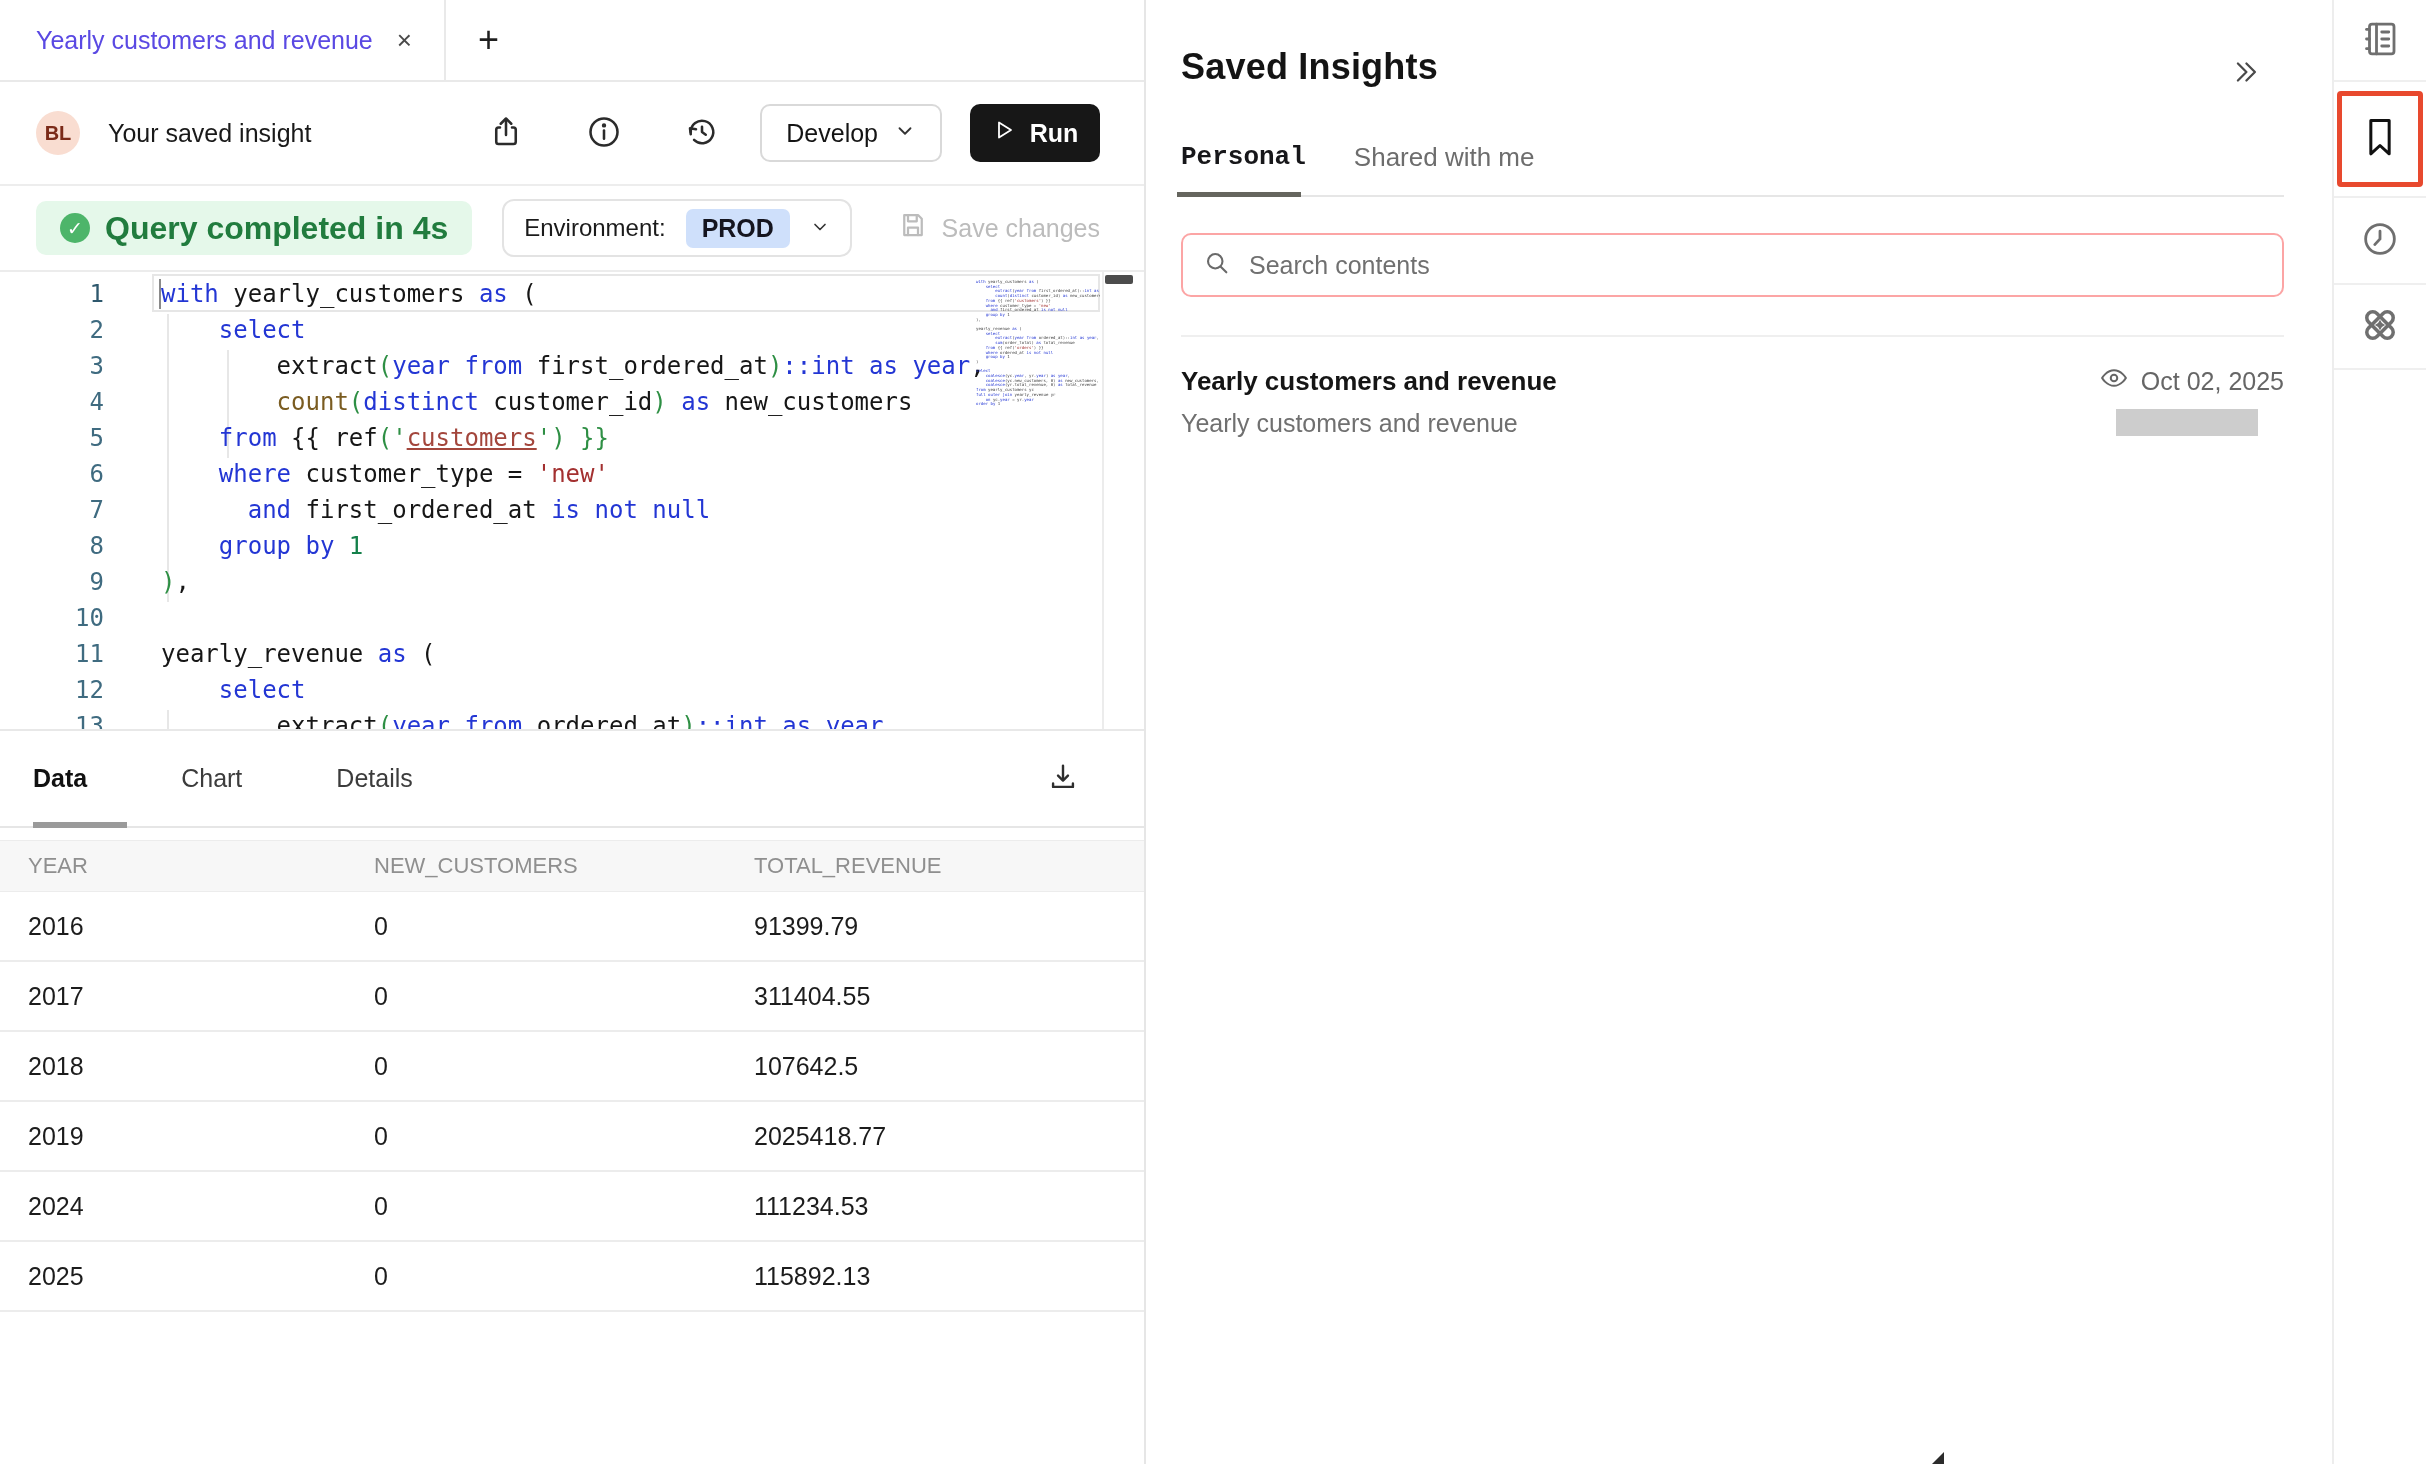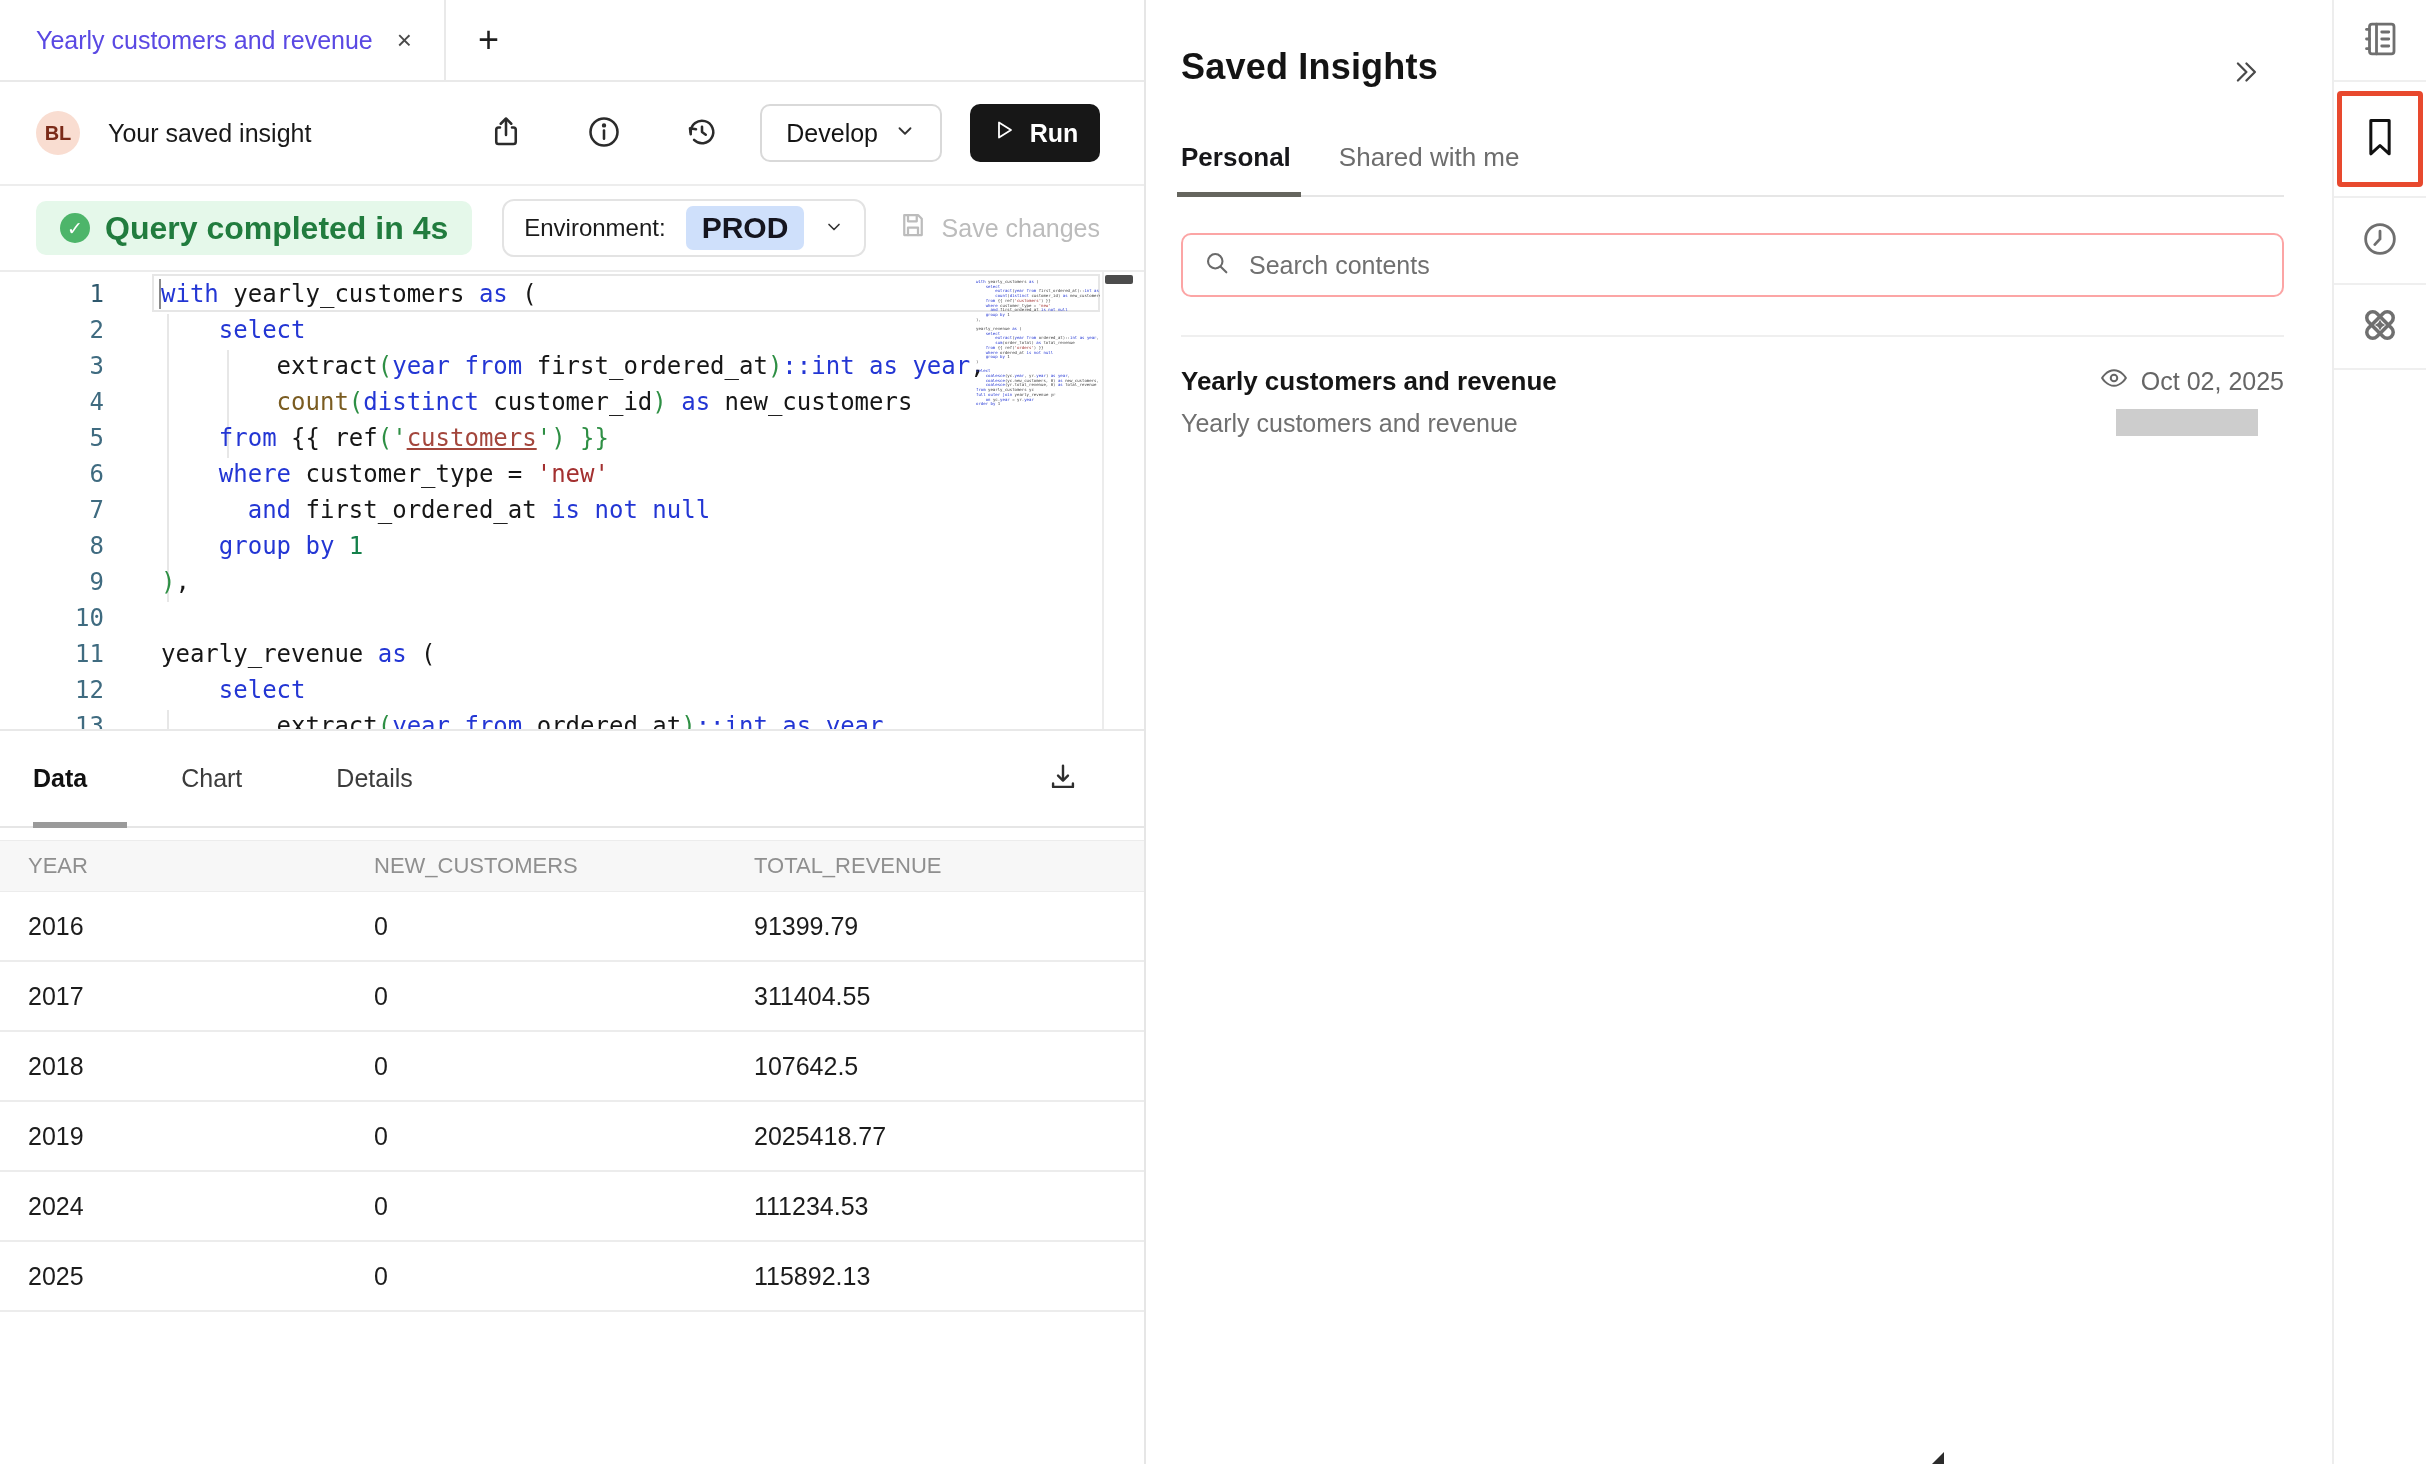--- a/index.html
+++ b/index.html
@@ -27,21 +27,21 @@
   .icon-btn{background:none;border:none;padding:0;cursor:pointer;display:flex;align-items:center;color:#2b2b2b;}
   .develop-btn{margin-left:40px;height:58px;border:2px solid #d9d9d9;border-radius:10px;background:#fff;display:flex;align-items:center;gap:16px;padding:0 24px;font-size:25px;color:#141414;cursor:pointer;font-family:inherit;}
   .run-btn{margin-left:28px;height:58px;min-width:130px;border:none;border-radius:10px;background:var(--run_bg);color:#fff;display:flex;align-items:center;justify-content:center;gap:14px;font-size:25px;font-weight:bold;cursor:pointer;font-family:inherit;}
 
   .statusrow{height:84px;display:flex;align-items:center;padding:0 44px 0 36px;}
   .status-pill{display:flex;align-items:center;gap:15px;background:var(--status_green_bg);border-radius:10px;height:54px;padding:0 24px;}
   .check-circle{width:30px;height:30px;border-radius:50%;background:var(--check_green);color:#fff;font-size:19px;display:flex;align-items:center;justify-content:center;}
   .status-text{color:var(--status_green_text);font-size:32px;font-weight:bold;}
   .env-btn{margin-left:30px;height:58px;background:#fff;border:2px solid #e3e3e3;border-radius:12px;display:flex;align-items:center;gap:20px;padding:0 20px;cursor:pointer;font-family:inherit;}
   .env-label{font-size:24px;color:#1b1b1b;}
-  .env-pill{background:var(--prod_pill);border-radius:7px;padding:5px 16px;font-size:30px;font-weight:bold;color:#15151f;}
+  .env-pill{background:var(--prod_pill);border-radius:7px;padding:5px 16px;font-size:25px;font-weight:bold;color:#15151f;}
   .save-changes{margin-left:auto;display:flex;align-items:center;gap:14px;color:#bcbcbc;font-size:25px;cursor:default;}
 
   
   .editor{position:relative;height:461px;border-top:2px solid #ececec;border-bottom:2px solid #e8e8e8;overflow:hidden;background:#fff;}
   .gutter{position:absolute;left:0;top:4px;width:104px;text-align:right;font-family:"DejaVu Sans Mono",monospace;font-size:24px;line-height:36px;color:var(--linenum);}
   .gutter div:first-child{color:#2e586d;}
   .code{position:absolute;left:161px;top:4px;font-family:"DejaVu Sans Mono",monospace;font-size:24px;line-height:36px;white-space:pre;}
   .code-line{height:36px;}
   .cur-line{position:absolute;left:152px;top:2px;width:948px;height:38px;border:2px solid #e6e6e6;background:transparent;}
   .caret{position:absolute;left:159px;top:7px;width:2px;height:30px;background:#8a8a8a;}
@@ -72,21 +72,21 @@
   .c2{width:380px;}
   .c3{flex:1;}
 
   
   .right-panel{position:absolute;left:1148px;top:0;width:1184px;height:1464px;background:#fff;padding:0 48px 0 33px;}
   .si-header{position:relative;margin-top:46px;}
   .si-title{font-size:36px;font-weight:bold;color:#141414;letter-spacing:0.2px;}
   .collapse-btn{position:absolute;right:16px;top:8px;background:none;border:none;cursor:pointer;color:#4a4a4a;display:flex;}
   .si-tabs{position:relative;margin-top:54px;display:flex;gap:48px;border-bottom:2px solid #e6e6e6;padding-bottom:22px;}
   .sitab{font-size:26px;color:#6d6d6d;cursor:pointer;}
-  .sitab.active{font-weight:bold;color:#17171a;}
+  .sitab.active{font-weight:bold;color:#17171a;font-family:Liberation Mono, monospace;}
   .sitab-indicator{position:absolute;left:-4px;bottom:-2px;width:124px;height:5px;background:#65655e;}
   .search-box{margin-top:36px;height:64px;border:2px solid #fca5a5;border-radius:10px;display:flex;align-items:center;padding:0 20px;gap:16px;background:#fff;}
   .search-box input{border:none;outline:none;flex:1;font-size:25px;color:#333;font-family:inherit;background:transparent;}
   .search-box input::placeholder{color:#707070;}
   .list-divider{margin-top:38px;height:2px;background:var(--border-soft);}
   .insight-item{padding-top:26px;cursor:pointer;}
   .ii-row{display:flex;align-items:center;}
   .ii-title{font-size:26px;font-weight:bold;color:#151515;}
   .ii-date{margin-left:auto;display:flex;align-items:center;gap:12px;color:#666;font-size:25px;}
   .ii-sub{margin-top:10px;display:flex;align-items:flex-start;}

